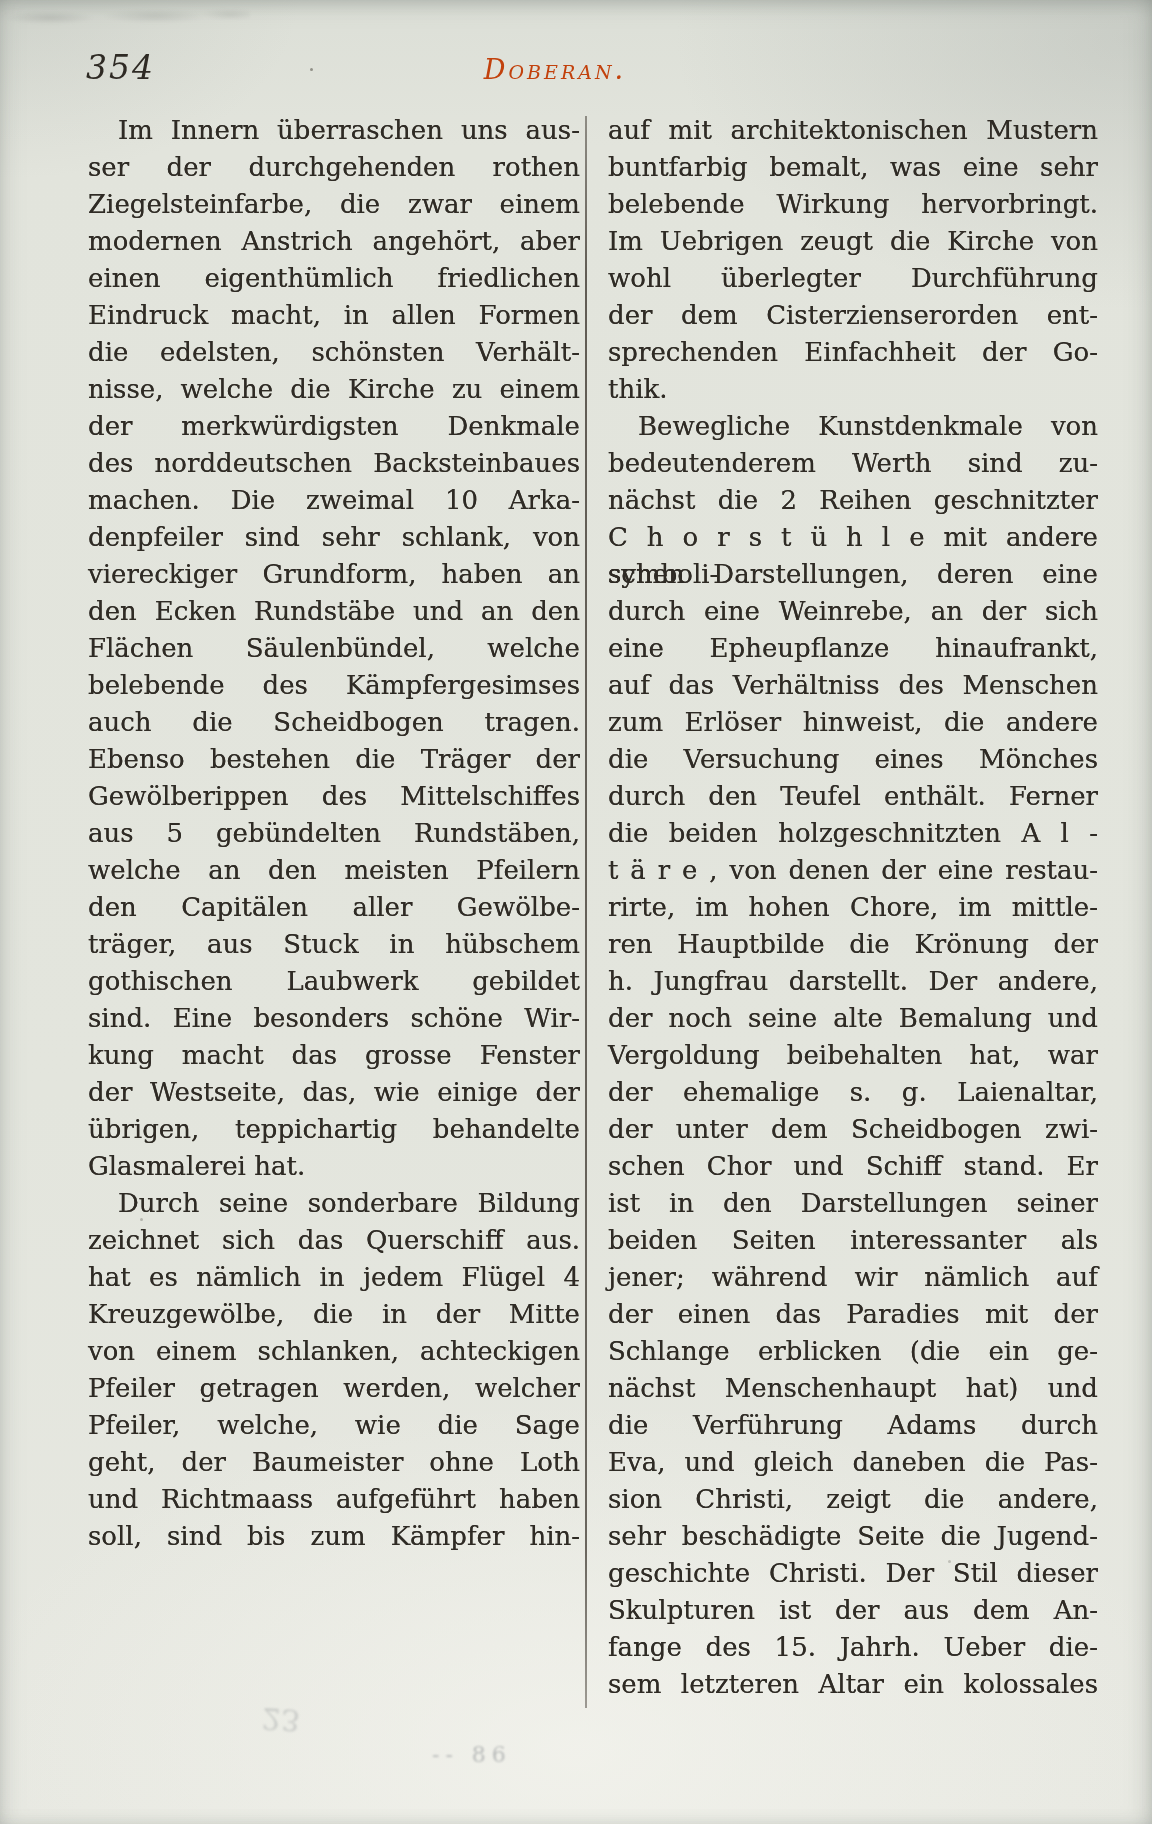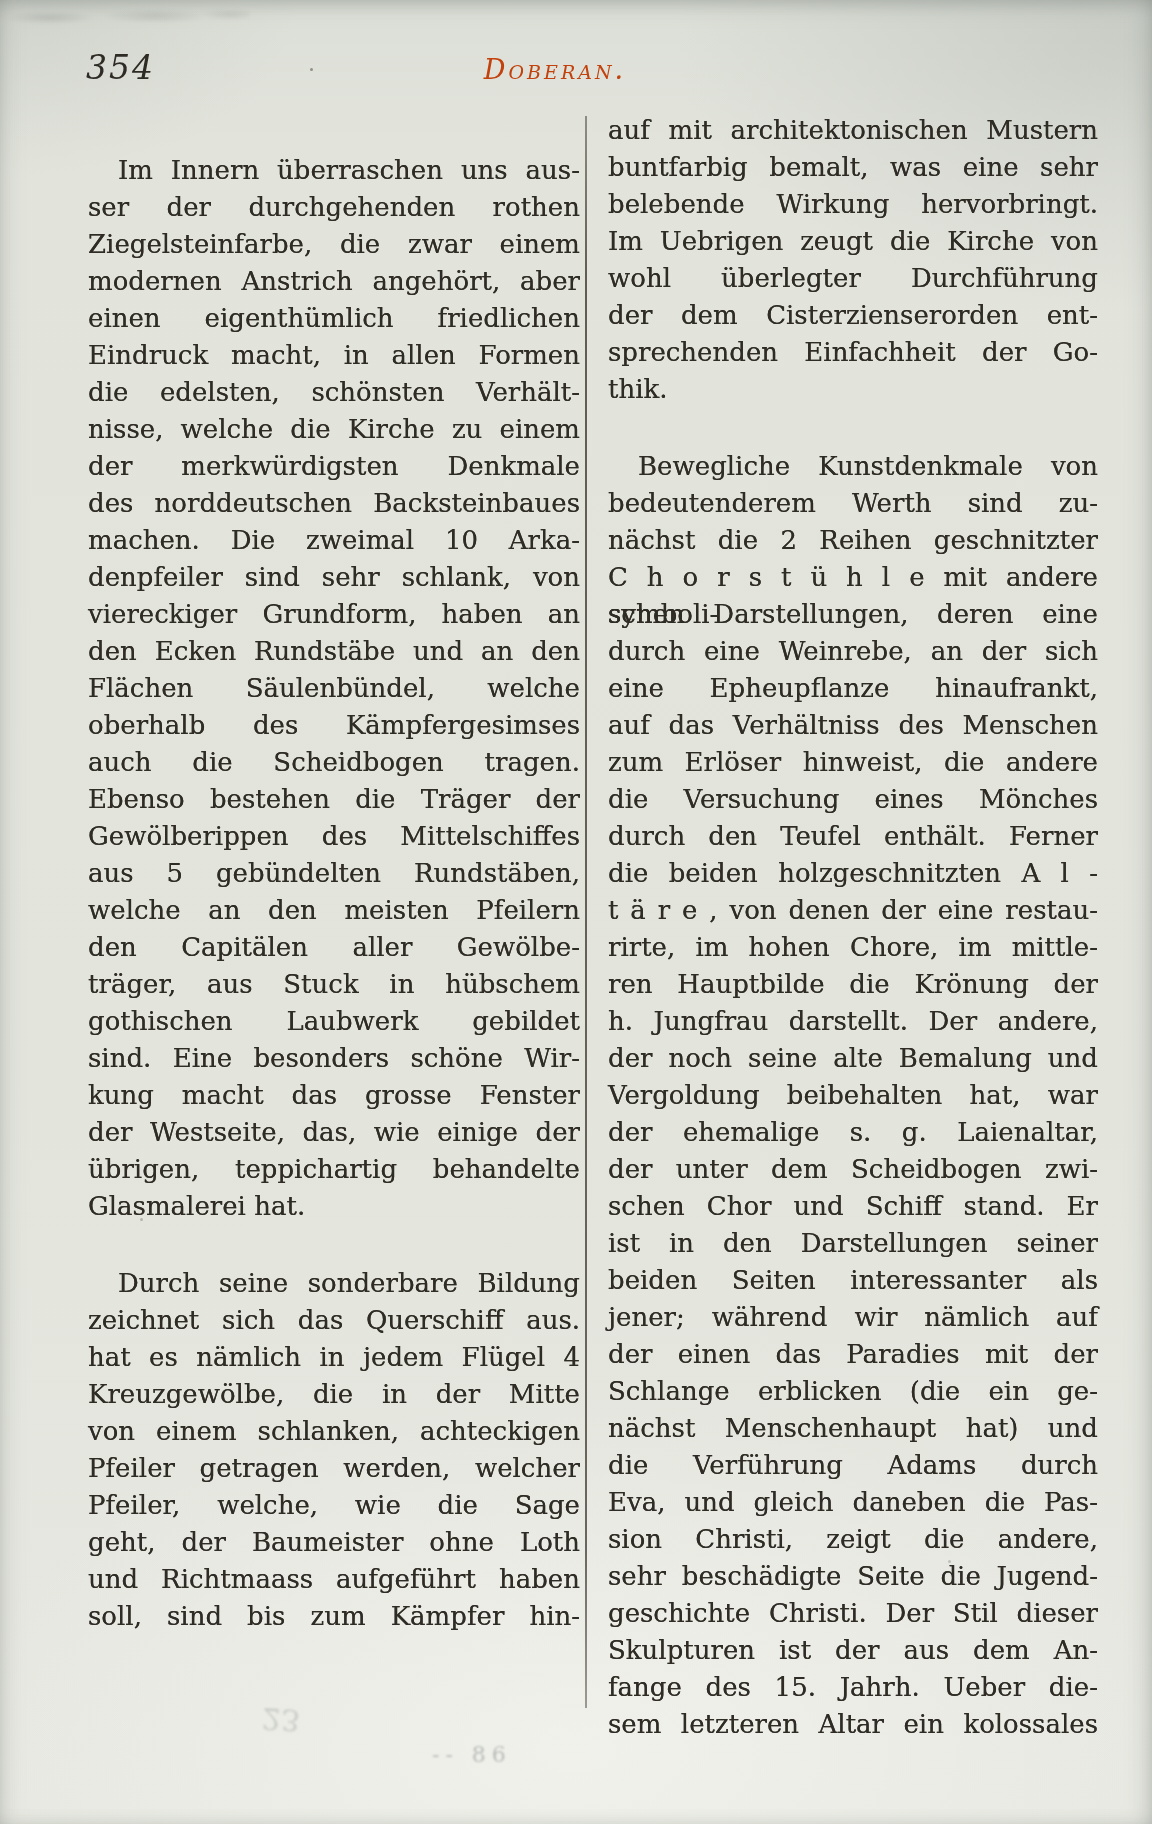--- a/index.html
+++ b/index.html
@@ -39,21 +39,21 @@
     color:#2f2b25;
     text-shadow:0 0 0.6px rgba(47,43,37,0.85);
   }
   #col-left{left:88px;width:492px;}
   #col-right{left:608px;width:490px;}
   .line{
     text-align:justify;
     text-align-last:justify;
     height:37px;overflow:visible;white-space:normal;
   }
-  .line.indent{text-indent:30px;margin-top:40px;}
+  .line.indent{text-indent:30px;}
   .line.end{text-align-last:left;}
   #column-divider{
     position:absolute;left:585px;top:116px;height:1592px;width:2px;
     background:linear-gradient(180deg, rgba(74,68,60,0.55), rgba(74,68,60,0.85) 10%, rgba(74,68,60,0.8) 90%, rgba(74,68,60,0.5));
   }
   .bleed{
     position:absolute;color:#8d9194;
     filter:blur(1.1px);
     font-family:"DejaVu Serif","Liberation Serif",serif;
   }
@@ -92,21 +92,21 @@
     <div class="line">Eindruck macht, in allen Formen</div>
     <div class="line">die edelsten, schönsten Verhält-</div>
     <div class="line">nisse, welche die Kirche zu einem</div>
     <div class="line">der merkwürdigsten Denkmale</div>
     <div class="line">des norddeutschen Backsteinbaues</div>
     <div class="line">machen. Die zweimal 10 Arka-</div>
     <div class="line">denpfeiler sind sehr schlank, von</div>
     <div class="line">viereckiger Grundform, haben an</div>
     <div class="line">den Ecken Rundstäbe und an den</div>
     <div class="line">Flächen Säulenbündel, welche</div>
-    <div class="line">oberhalb des Kämpfergesimses</div>
+    <div class="line">belebende des Kämpfergesimses</div>
     <div class="line">auch die Scheidbogen tragen.</div>
     <div class="line">Ebenso bestehen die Träger der</div>
     <div class="line">Gewölberippen des Mittelschiffes</div>
     <div class="line">aus 5 gebündelten Rundstäben,</div>
     <div class="line">welche an den meisten Pfeilern</div>
     <div class="line">den Capitälen aller Gewölbe-</div>
     <div class="line">träger, aus Stuck in hübschem</div>
     <div class="line">gothischen Laubwerk gebildet</div>
     <div class="line">sind. Eine besonders schöne Wir-</div>
     <div class="line">kung macht das grosse Fenster</div>

